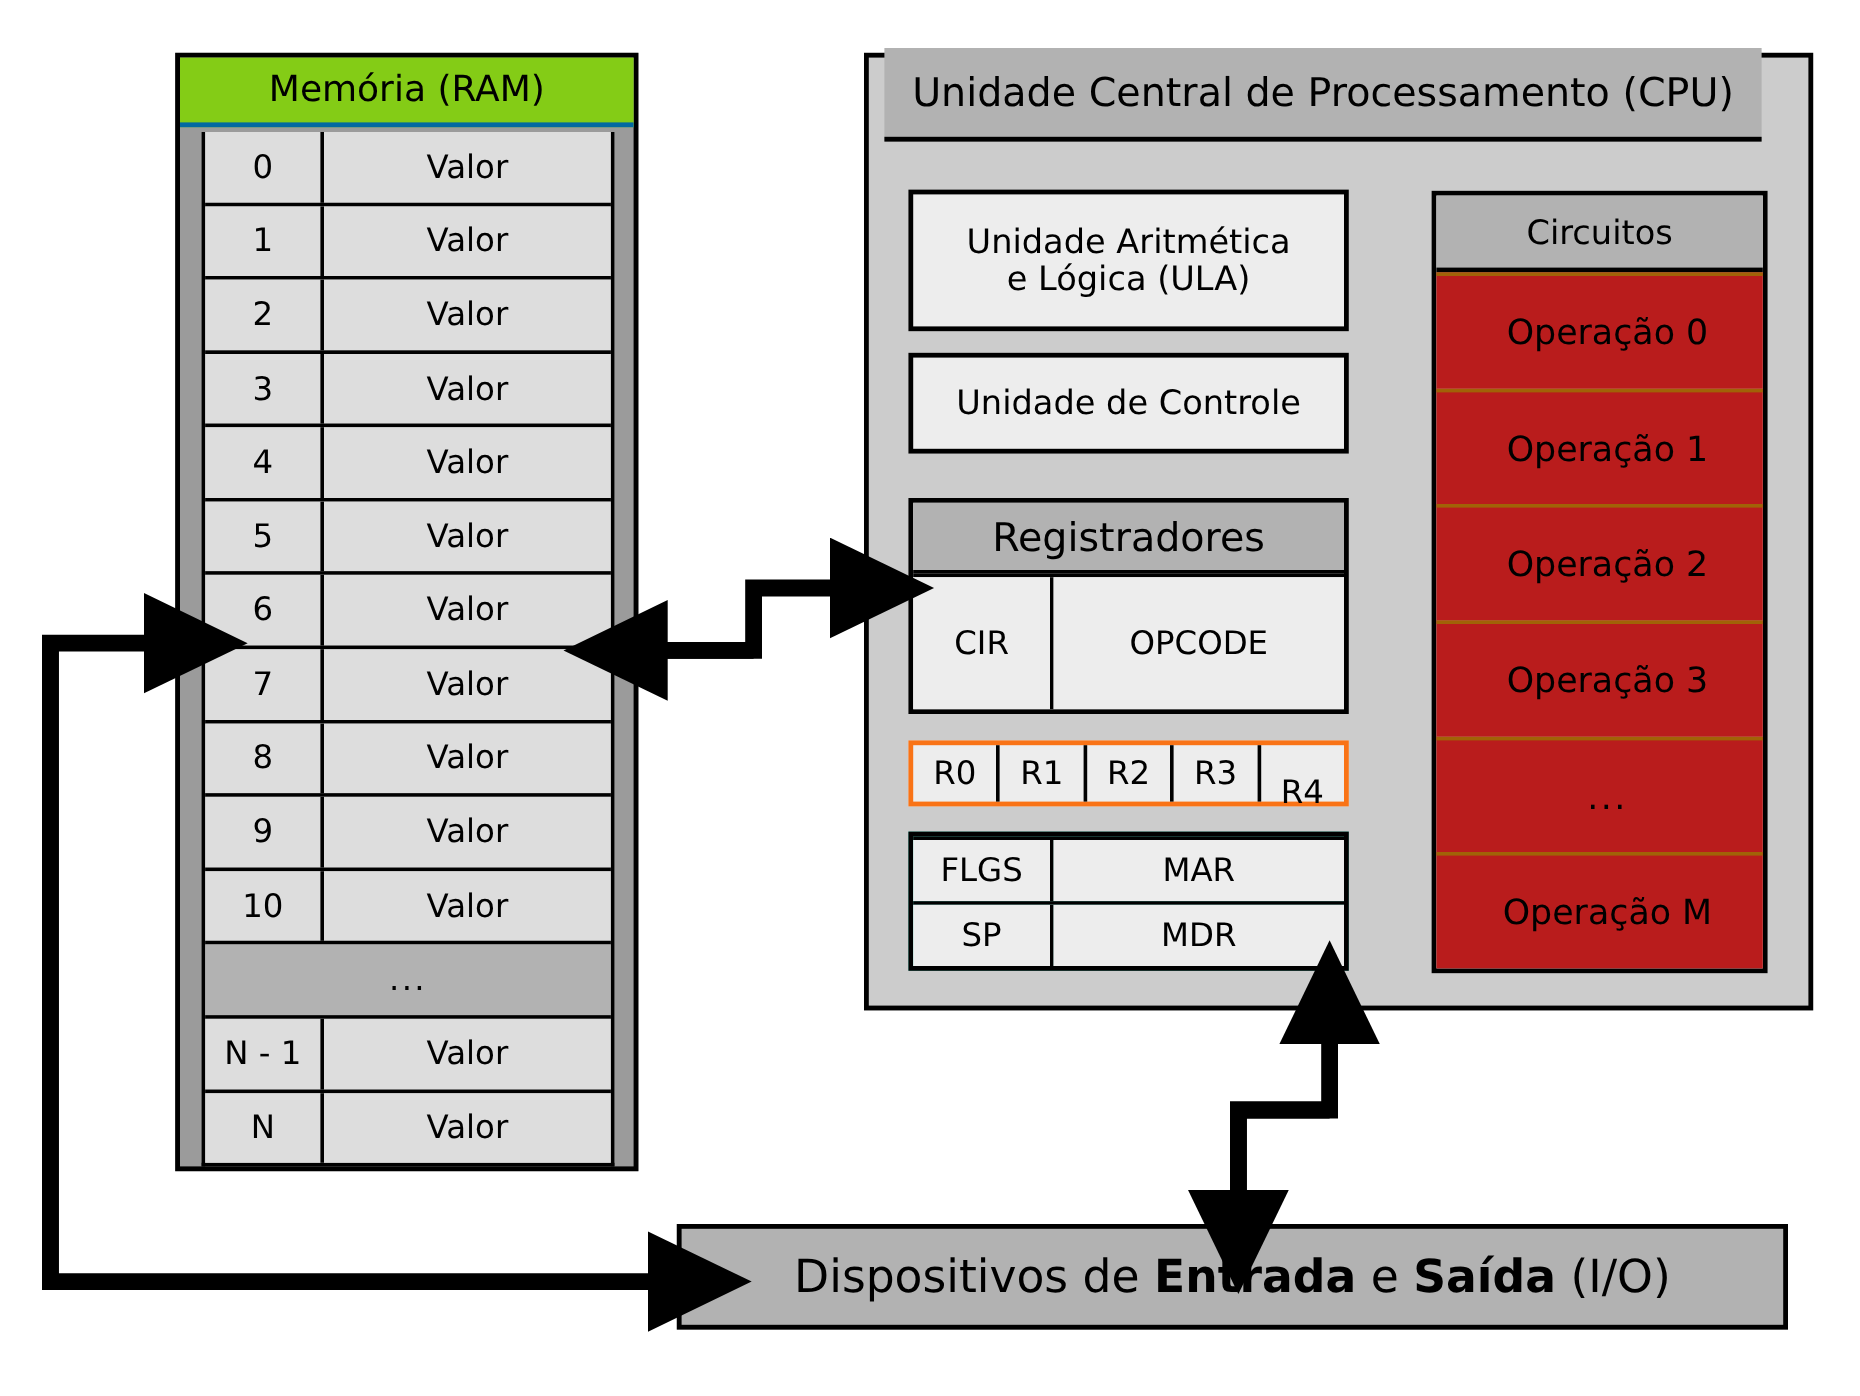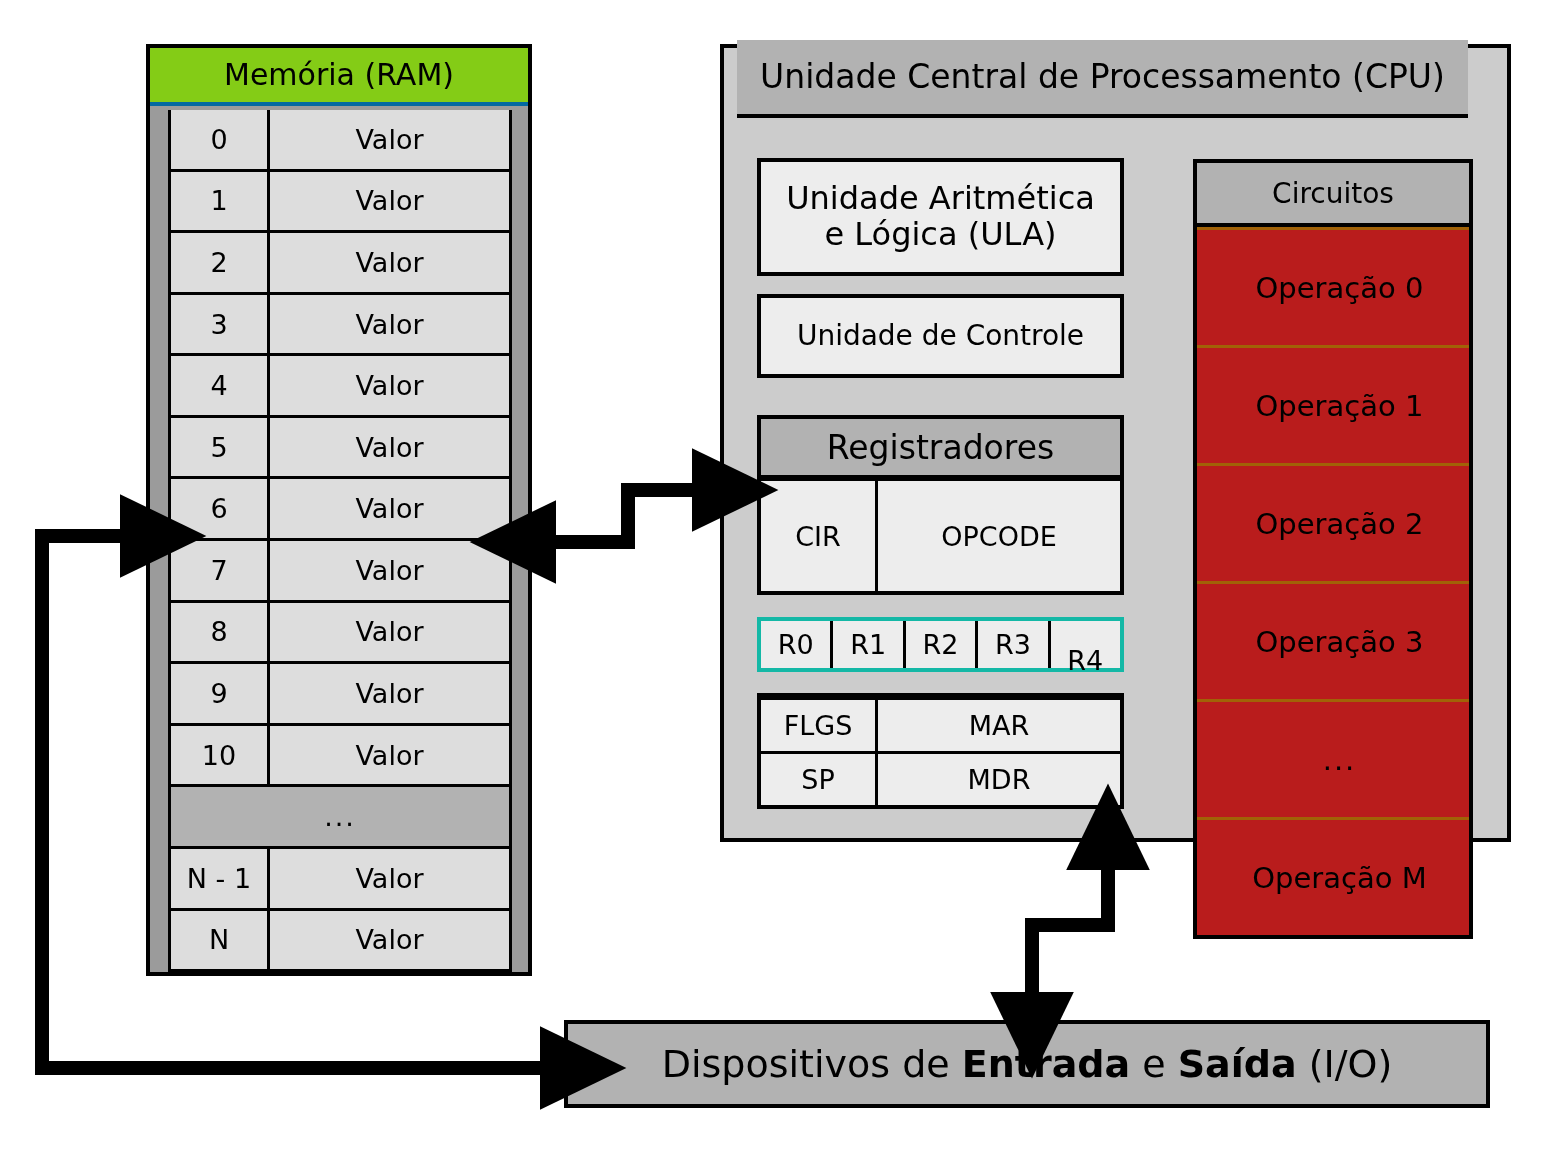--- a/index.html
+++ b/index.html
@@ -92,21 +92,21 @@
     background: #b2b2b2;
     border-bottom: 4px solid #000000;
     font-size: 33px;
     margin-left: 13px;
   }
   #alu-box {
     left: 757px; top: 158px;
     width: 367px; height: 118px;
     border: 4px solid #000000;
     background: #ededed;
-    font-size: 32px;
+    font-size: 28px;
   }
   #cu-box {
     left: 757px; top: 294px;
     width: 367px; height: 84px;
     border: 4px solid #000000;
     background: #ededed;
     font-size: 28px;
   }
 
   
@@ -142,21 +142,21 @@
   .reg-value {
     flex: 1 1 auto;
     display: flex; align-items: center; justify-content: center;
     font-size: 27px;
     background: #ededed;
   }
 
   #gp-registers-box {
     left: 757px; top: 617px;
     width: 367px; height: 55px;
-    border: 4px solid #14b8a6;
+    border: 4px solid #f97316;
     background: #ededed;
     display: flex;
   }
   .gp-reg {
     flex: 1 1 0;
     border-right: 3px solid #000000;
     display: flex; align-items: center; justify-content: center;
     font-size: 27px;
   }
   .gp-reg:last-child { border-right: none; margin-top: 32px; }
@@ -165,21 +165,21 @@
     left: 757px; top: 693px;
     width: 367px; height: 116px;
     border: 4px solid #000000;
     background: #5eead4;
     display: flex; flex-direction: column;
   }
 
   
   #circuits-box {
     left: 1193px; top: 159px;
-    width: 280px; height: 780px;
+    width: 280px; height: 652px;
     border: 4px solid #000000;
     background: #ededed;
     display: flex; flex-direction: column;
   }
   #circuits-title {
     flex: 0 0 60px;
     background: #b2b2b2;
     border-bottom: 4px solid #000000;
     display: flex; align-items: center; justify-content: center;
     font-size: 28px;

